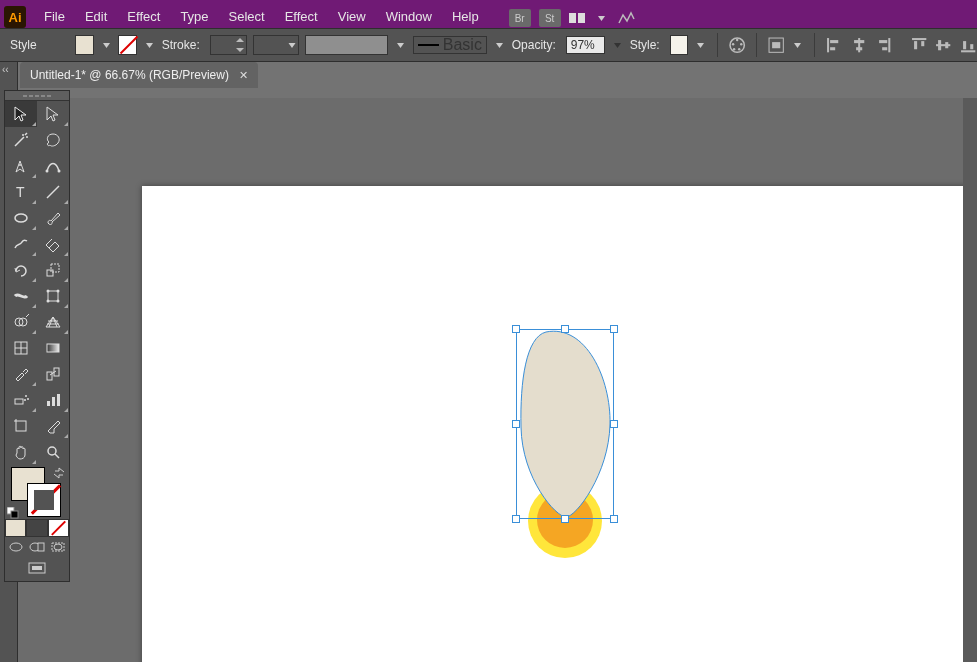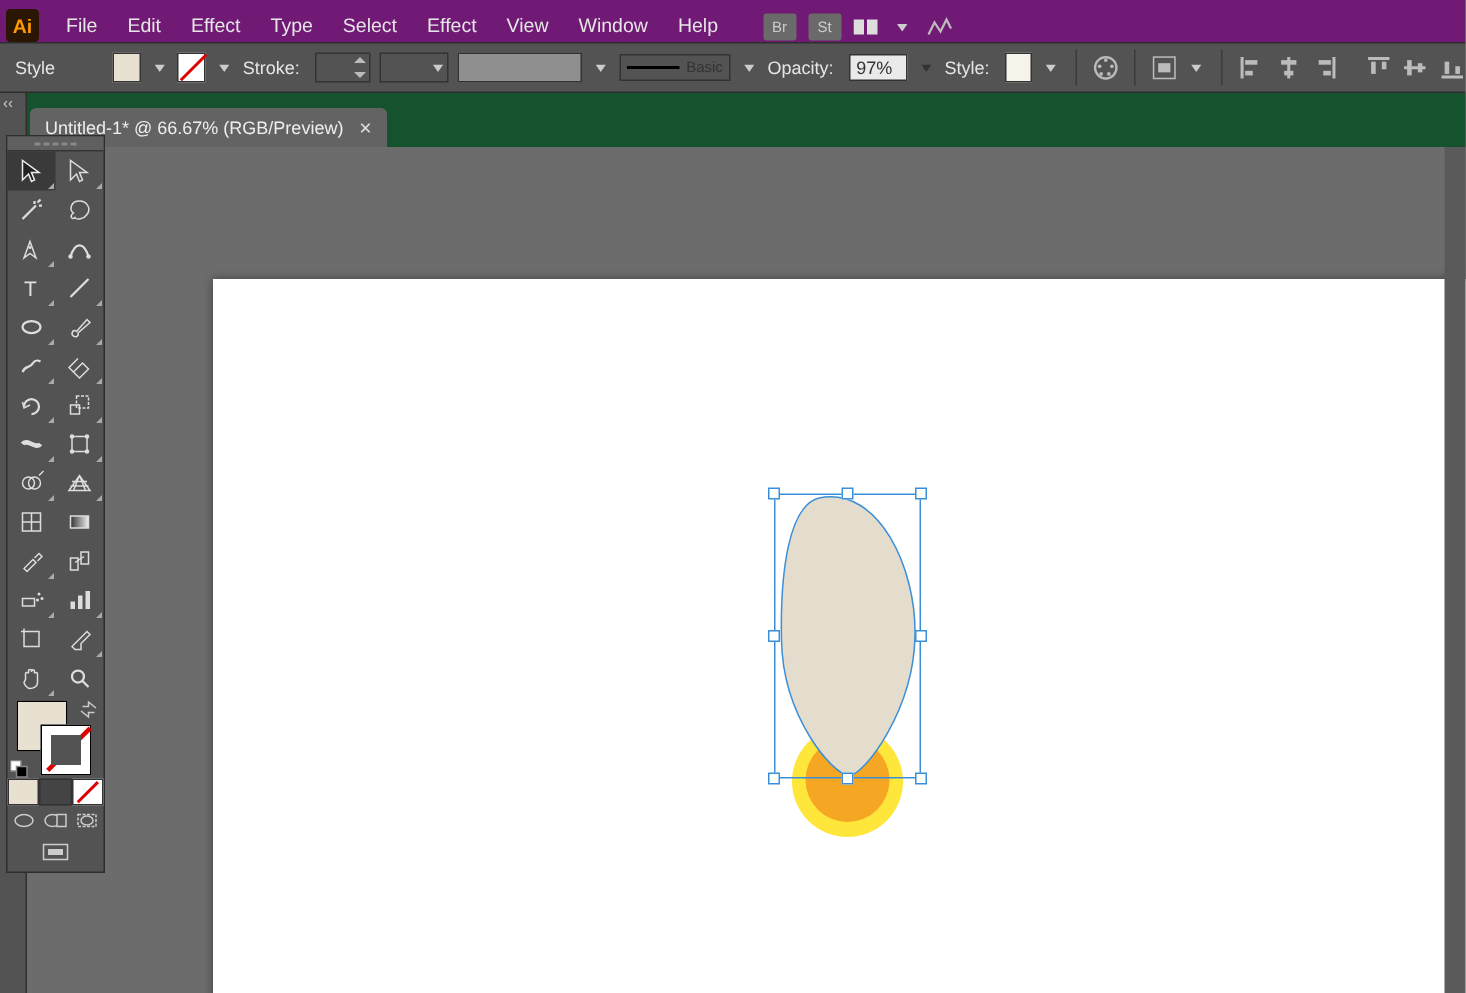--- a/index.html
+++ b/index.html
@@ -28,21 +28,21 @@
   .style-swatch { width:20px; height:20px; background:#f6f3eb; border:1px solid #333;}
   .cb-icon { width:20px; height:18px; display:flex; align-items:center; justify-content:center;}
   .stroke-width { width:40px; height:20px; background:#535353; border:1px solid #333; display:flex; align-items:center; justify-content:flex-end; padding-right:2px;}
 
   
   .workspace { position:absolute; top:62px; left:0; right:0; bottom:0; display:flex; }
   .leftstrip { width:18px; background:#535353; border-right:1px solid #2e2e2e; }
   .leftstrip .collapse { font-size:10px; color:#ccc; padding:2px; text-align:left;}
 
   
-  .tabstrip { height:36px; background:#14532d; display:flex; align-items:flex-end;}
+  .tabstrip { height:36px; background:#737373; display:flex; }
   .tab { height:26px; background:#636363; color:#eee; display:flex; align-items:center; padding:0 10px; font-size:12px;
          border-top-left-radius:4px; border-top-right-radius:4px; gap:10px; margin-left:2px;}
   .tab .x { color:#ddd; font-size:11px;}
 
   
   .contentcol { flex:1; display:flex; flex-direction:column;}
   .canvaszone { flex:1; background:#6c6c6c; position:relative; overflow:hidden;}
   .sbv { position:absolute; top:0; right:0; width:14px; bottom:0; background:#5a5a5a;}
   .artboard { position:absolute; left:124px; top:88px; width:860px; height:520px; background:#fff; box-shadow:0 0 6px rgba(0,0,0,0.4);}
   
@@ -142,21 +142,21 @@
       </svg>
   </div>
   <div class="disabled-field"></div>
   <div class="dd">
       <svg viewBox="0 0 7 5">
         <path d="M0 0 L7 0 L3.5 5 Z" fill="#ccc"></path>
       </svg>
     </div>
   <div class="stroke-sample">
     <div class="stroke-line"></div>
-      <span style="color:#333;font-size:10px;">Basic</span>
+      <span style="color:#333;font-size:16px;">Basic</span>
   </div>
   <div class="dd">
       <svg viewBox="0 0 7 5">
         <path d="M0 0 L7 0 L3.5 5 Z" fill="#ccc"></path>
       </svg>
     </div>
   <span class="label">Opacity:</span>
   <div class="opacity-field">97%</div>
   <div class="dd">
       <svg viewBox="0 0 7 5">

